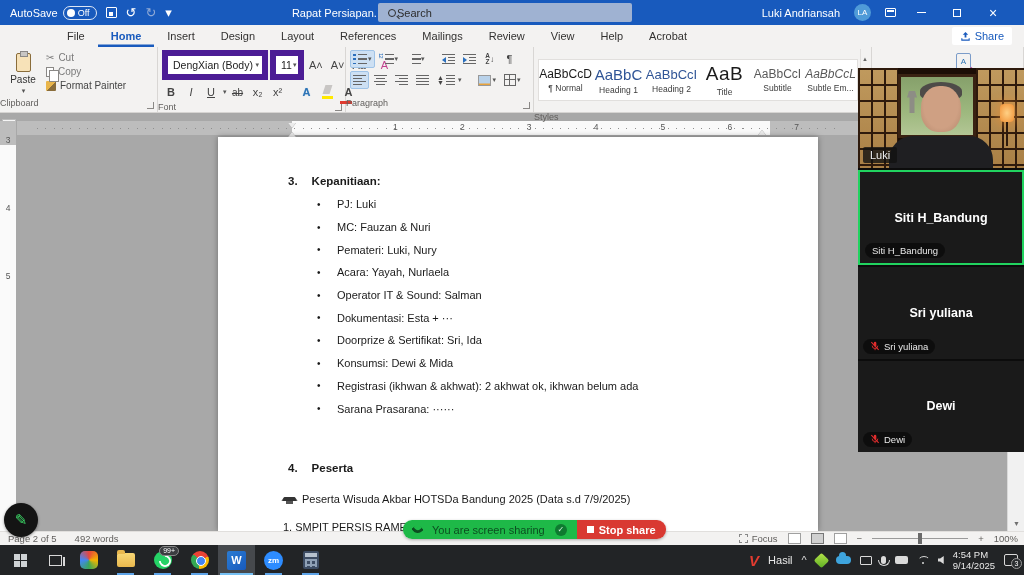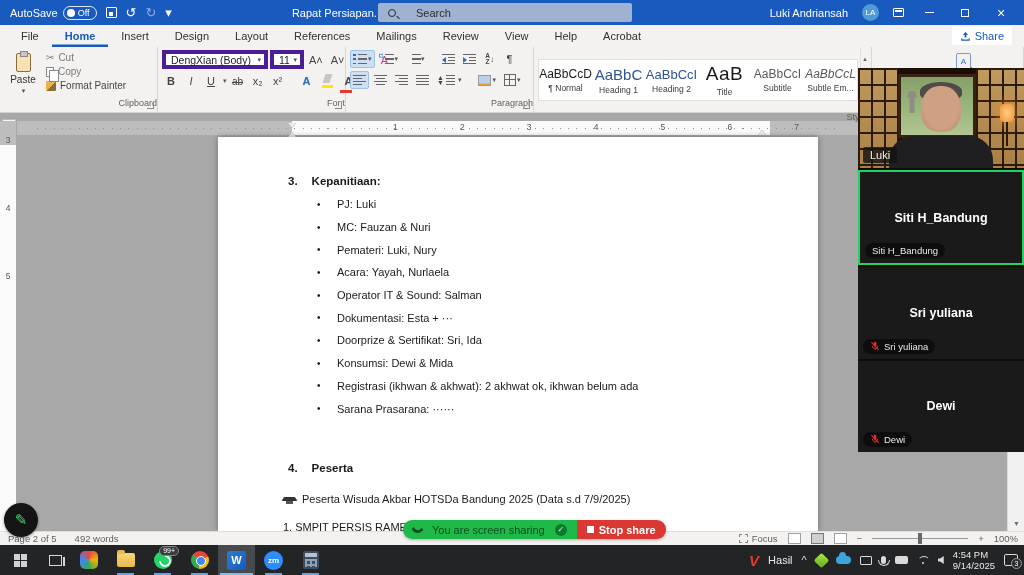--- a/index.html
+++ b/index.html
@@ -10,63 +10,63 @@
   .titlebar { position:absolute; left:0; top:0; width:1024px; height:25px; background:#185abd; display:flex; align-items:center; color:#fff; font-size:11px; z-index:40; }
   .tb-left { display:flex; align-items:center; gap:9px; padding-left:10px; }
   .autosave { display:flex; align-items:center; gap:5px; }
   .as-pill { display:flex; align-items:center; gap:3px; border:1px solid rgba(255,255,255,.85); border-radius:8px; padding:0 6px 0 3px; height:14px; font-size:9px; }
   .as-dot { width:8px; height:8px; border-radius:50%; background:#fff; }
   .tb-ic { color:#fff; font-size:13px; line-height:1; cursor:default; }
   .save-ic { width:11px; height:11px; border:1.4px solid #fff; border-radius:1px; position:relative; }
   .save-ic:after { content:""; position:absolute; left:2px; top:4px; width:4px; height:4px; background:#fff; }
   .redo-dim { color:#8fa9d6; }
   .tb-title { display:flex; align-items:center; gap:5px; margin-left:120px; font-size:11px; white-space:nowrap; }
-  .tb-search { position:absolute; left:378px; top:3px; width:254px; height:19px; background:#9fb2d2; border-radius:2px; display:flex; align-items:center; gap:20px; padding-left:10px; color:#2c2c2c; font-size:11px; }
+  .tb-search { position:absolute; left:378px; top:3px; width:254px; height:19px; background:#9fb2d2; border-radius:2px; display:flex; align-items:center; gap:1px; padding-left:10px; color:#2c2c2c; font-size:11px; }
   .mag { width:8px; height:8px; border:1.4px solid #2c2c2c; border-radius:50%; position:relative; display:inline-block; }
   .mag:after { content:""; position:absolute; left:7px; top:7px; width:4px; height:1.4px; background:#2c2c2c; transform:rotate(45deg); }
-  .tb-right { position:absolute; right:4px; top:0; height:25px; display:flex; align-items:center; gap:14px; padding-right:8px; }
+  .tb-right { position:absolute; right:12px; top:0; height:25px; display:flex; align-items:center; gap:14px; padding-right:8px; }
   .avatar { width:17px; height:17px; border-radius:50%; background:#4f9bd8; color:#fff; font-size:8px; display:flex; align-items:center; justify-content:center; }
   .win-btn { width:22px; height:25px; display:flex; align-items:center; justify-content:center; font-size:12px; }
   .min-bar { width:9px; height:1px; background:#fff; display:inline-block; }
   .restore-box { width:8px; height:8px; border:1px solid #fff; position:relative; display:inline-block; }
   .ribbon-disp { width:11px; height:9px; border:1px solid #fff; border-radius:1px; display:inline-block; position:relative; }
   .ribbon-disp:after{ content:""; position:absolute; left:1px; top:1px; width:7px; height:2px; background:#fff; }
 
   
   .tabrow { position:absolute; left:0; top:25px; width:1024px; height:22px; background:#f3f2f1; display:flex; align-items:center; font-size:11px; color:#323130; z-index:30; }
-  .tabs { display:flex; height:100%; padding-left:8px; }
+  .tabs { display:flex; height:100%; padding-left:8px;margin-left:46px; }
   .tab { padding:0 13px; display:flex; align-items:center; height:100%; cursor:pointer; }
   .tab.active { color:#185abd; font-weight:bold; box-shadow:inset 0 -2.5px 0 #185abd; }
   .share-btn { position:absolute; right:12px; top:2px; height:18px; display:flex; align-items:center; gap:4px; color:#185abd; font-size:11px; background:#fff; padding:0 8px; border-radius:2px; }
 
   
   .ribbon { position:absolute; left:0; top:47px; width:1024px; height:66px; background:#f3f2f1; border-bottom:1px solid #d6d4d2; display:flex; z-index:20; }
   .group { position:relative; border-right:1px solid #d8d6d4; display:flex; flex-direction:column; }
   .gbody { flex:1; display:flex; padding:3px 4px 0 4px; }
-  .glabel { height:15px; font-size:9px; color:#605e5c; text-align:right; line-height:13px; position:relative; }
+  .glabel { height:15px; font-size:9px; color:#605e5c; text-align:left; line-height:13px; position:relative; }
   .launcher { position:absolute; right:3px; bottom:3px; width:7px; height:7px; border-right:1.2px solid #8a8886; border-bottom:1.2px solid #8a8886; }
   .rb { border:1px solid transparent; border-radius:2px; display:flex; align-items:center; justify-content:center; color:#444; cursor:pointer; }
   .rb.sel { background:#cde0f3; border-color:#9fc3e7; }
   .dd { font-size:7px; color:#555; margin-left:1px; }
   .vdiv { width:1px; background:#d8d6d4; margin:2px 3px; }
 
   
   .paste-big { width:38px; display:flex; flex-direction:column; align-items:center; justify-content:center; gap:2px; font-size:10px; color:#333; }
   .clip-ic { width:15px; height:19px; border:1.5px solid #8a6d3b; border-radius:2px; background:#f7e2b8; position:relative; }
   .clip-ic:before { content:""; position:absolute; left:3px; top:-3px; width:6px; height:4px; background:#c8c6c4; border:1px solid #8a8886; }
   .clip-col { display:flex; flex-direction:column; justify-content:flex-start; gap:3px; padding:2px 0 0 4px; font-size:10px; color:#7a7a7a; }
   .clip-item { display:flex; align-items:center; gap:4px; }
   .copy-ic { width:8px; height:10px; border:1.2px solid #8a8886; background:#fff; position:relative; display:inline-block; }
   .copy-ic:after { content:""; position:absolute; left:2px; top:2px; width:8px; height:10px; border:1.2px solid #8a8886; background:#fff; }
   .fp-ic { width:10px; height:10px; background:linear-gradient(135deg,#e9b54a 0 55%,#8a6d3b 55%); border-radius:1px; display:inline-block; }
 
   
   .font-rows { display:flex; flex-direction:column; gap:3px; }
   .frow { display:flex; align-items:center; gap:2px; }
-  .combo { background:#fff; border:4px solid #4c1d95; height:19px; display:flex; align-items:center; justify-content:space-between; font-size:10.5px; color:#222; padding:0 3px 0 5px; }
+  .combo { background:#fff; border:6px solid #4c1d95; height:30px; display:flex; align-items:center; justify-content:space-between; font-size:10.5px; color:#222; padding:0 3px 0 5px; }
   .fname { width:106px; }
   .fsize { width:34px; }
   .fbtn { height:18px; min-width:18px; font-size:11px; padding:0 2px; }
   .u-l { text-decoration:underline; }
   .strike { text-decoration:line-through; font-size:10px; }
   .fx-a { color:#2e74b5; font-weight:bold; text-shadow:0 0 1px #9cc3e5; }
   .hl-ic { position:relative; width:14px; height:14px; }
   .hl-ic:before { content:""; position:absolute; left:3px; top:0; width:7px; height:9px; background:#c8c6c4; transform:skewX(-18deg); }
   .hl-ic:after { content:""; position:absolute; left:1px; bottom:0; width:11px; height:3.5px; background:#ffe900; }
   .fc-a { position:relative; font-weight:bold; font-size:11px; line-height:10px; }

